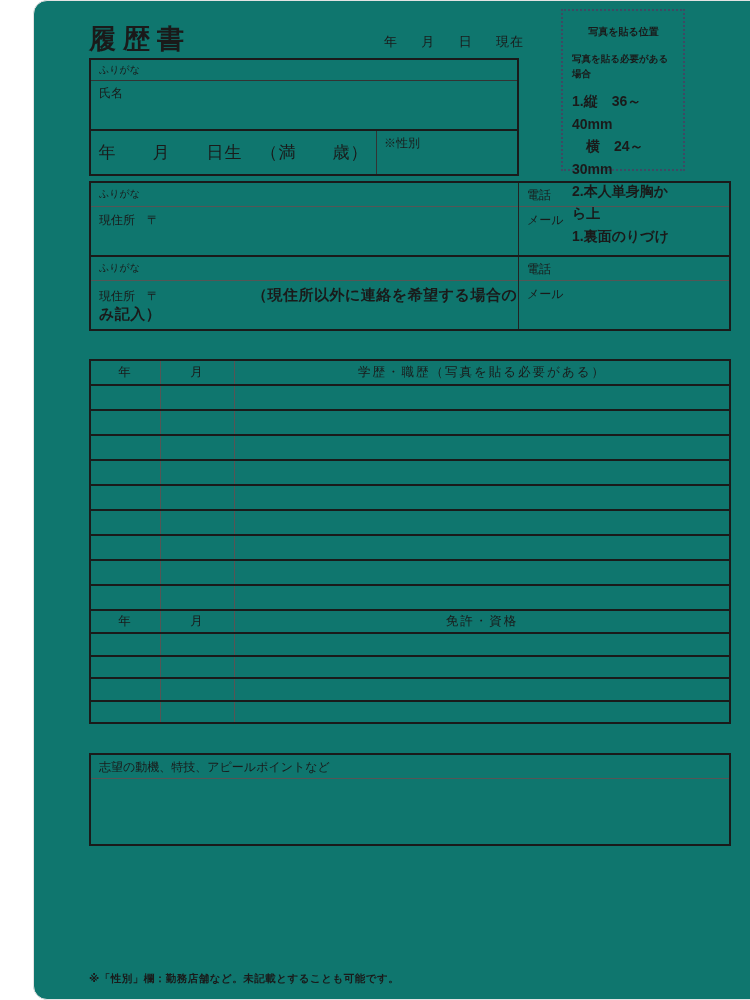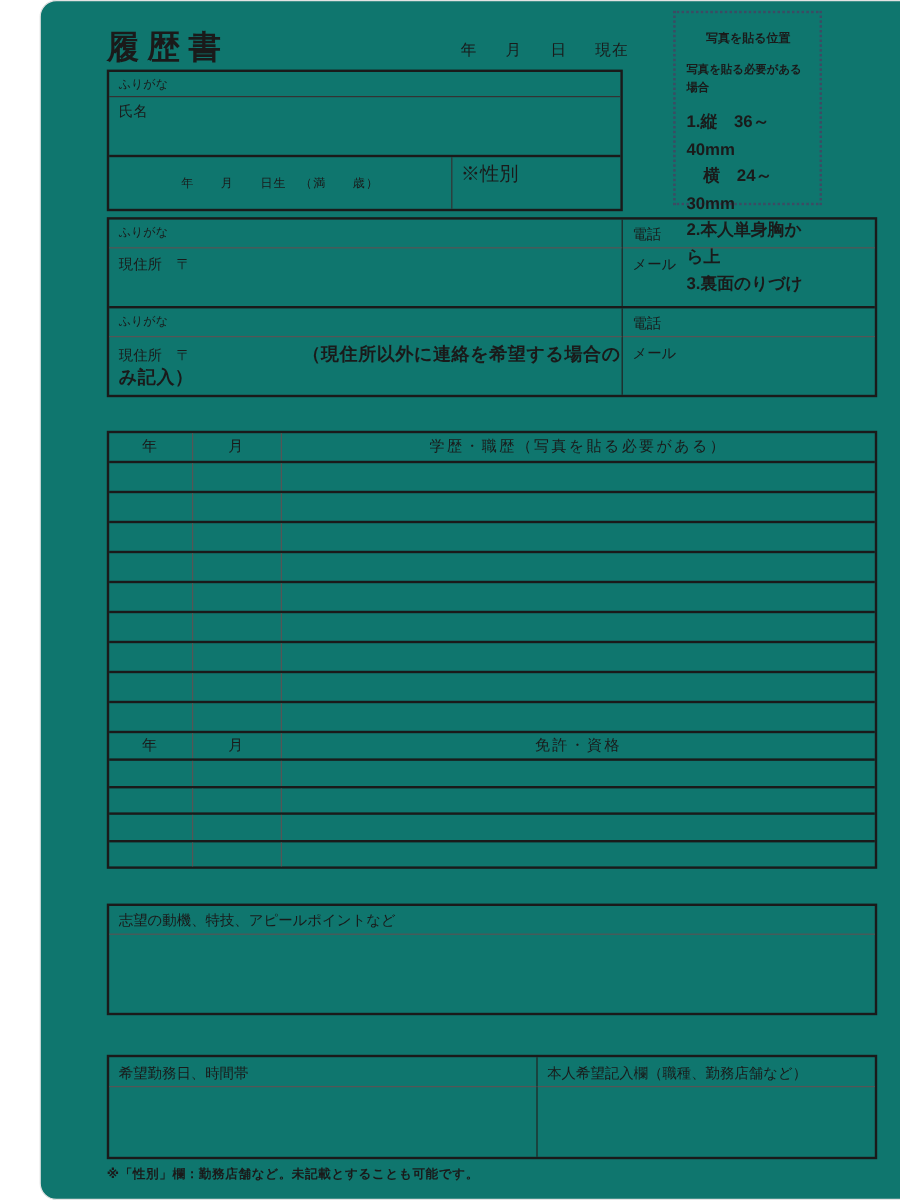--- a/index.html
+++ b/index.html
@@ -33,22 +33,22 @@
   .photo-box .pb-list  { font-size:14px; line-height:1.6; margin-top:9px; }
 
   
   .identity-box {
     position:absolute; left:55px; top:57px; width:430px; height:118px;
     border:2px solid #1a1a1a; display:flex; flex-direction:column;
   }
   .row-furigana { height:21px; border-bottom:1px solid #333; font-size:10px; padding:3px 0 0 8px; }
   .row-name     { height:50px; border-bottom:2px solid #1a1a1a; font-size:12px; padding:4px 0 0 8px; }
   .row-birth    { flex:1; display:flex; }
-  .birth-cell   { width:285px; display:flex; align-items:center; justify-content:center; font-size:10px; letter-spacing:1px; }
-  .gender-cell  { flex:1; border-left:1.5px solid #333; font-size:16px; padding:4px 0 15px 7px; }
+  .birth-cell   { width:285px; display:flex; align-items:center; justify-content:center; font-size:17px; letter-spacing:1px; }
+  .gender-cell  { flex:1; border-left:1.5px solid #333; font-size:12px; padding:4px 0 15px 7px; }
 
   
   .contact-table {
     position:absolute; left:55px; top:180px; width:642px; height:150px;
     border:2px solid #1a1a1a; display:flex; flex-direction:column;
   }
   .contact-block { flex:1; display:flex; }
   .contact-block + .contact-block { border-top:2px solid #1a1a1a; }
   .cb-left  { width:428px; border-right:1.5px solid #222; display:flex; flex-direction:column; }
   .cb-right { flex:1; display:flex; flex-direction:column; }
@@ -117,21 +117,21 @@
   <div class="photo-box">
     <div class="pb-title">写真を貼る位置</div>
     <div class="pb-case">
       <div>写真を貼る必要がある</div>
       <div>場合</div>
     </div>
     <div class="pb-list">
       <div>1.縦　36～40mm</div>
       <div>　横　24～30mm</div>
       <div>2.本人単身胸から上</div>
-      <div>3.裏面のりづけ</div>
+      <div>1.裏面のりづけ</div>
     </div>
   </div>
 
   <div class="identity-box">
     <div class="row-furigana">
       <span>ふりがな</span>
     </div>
     <div class="row-name">
       <span>氏名</span>
     </div>
@@ -273,26 +273,16 @@
         </div>
       </div>
 
   </div>
 
   <div class="motivation-box">
     <div class="mb-label">志望の動機、特技、アピールポイントなど</div>
     <div class="mb-area"></div>
   </div>
 
-  <div class="pref-table">
-    <div class="pref-col pref-left">
-      <div class="pref-label">希望勤務日、時間帯</div>
-      <div class="pref-area"></div>
-    </div>
-    <div class="pref-col pref-right">
-      <div class="pref-label">本人希望記入欄（職種、勤務店舗など）</div>
-      <div class="pref-area"></div>
-    </div>
-  </div>
 
   <div class="footnote">※「性別」欄：勤務店舗など。未記載とすることも可能です。</div>
 
 </div>
 
 </body></html>

